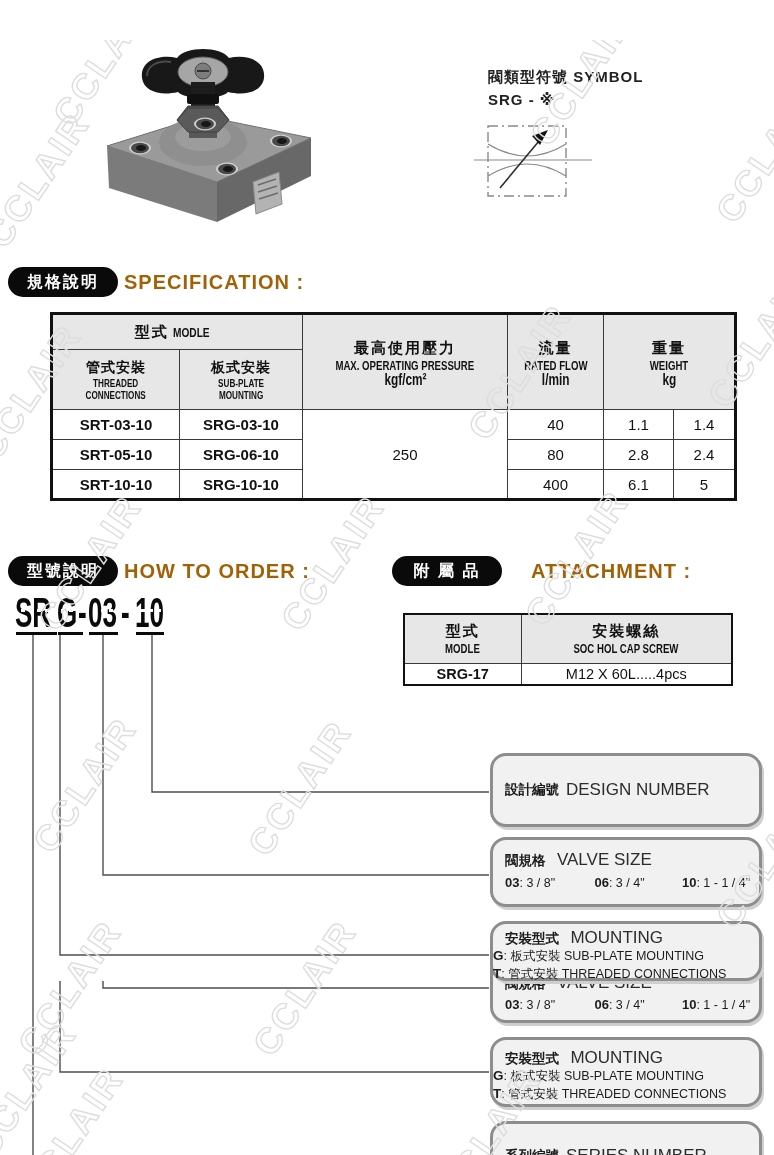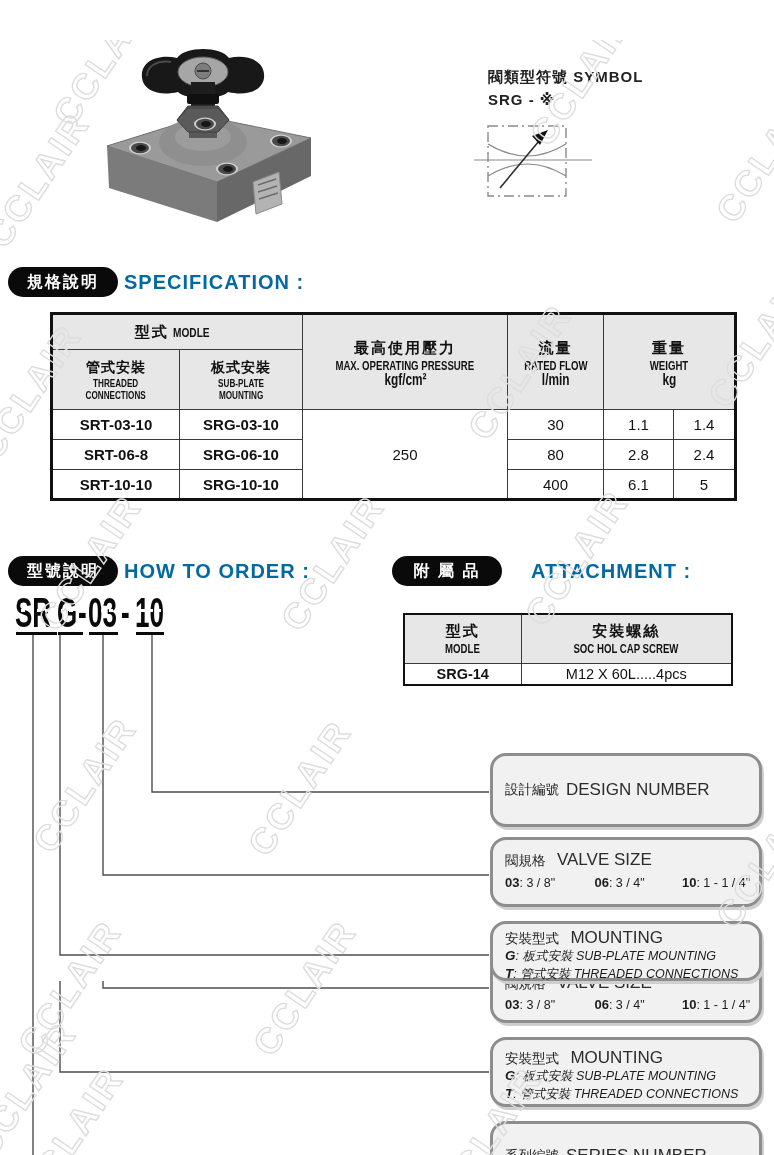--- a/index.html
+++ b/index.html
@@ -6,21 +6,21 @@
   .page{position:relative;width:774px;height:1155px;background:#fff;overflow:hidden;
         font-family:"Liberation Sans","DejaVu Sans",sans-serif;color:#111;margin-top:40px;}
   
   .wm{position:absolute;font-size:36px;font-weight:bold;letter-spacing:3px;white-space:nowrap;
       color:transparent;-webkit-text-stroke:1.4px #ddd;
       transform:translate(-50%,-50%) rotate(-56deg);pointer-events:none;}
   
   .badge{position:absolute;width:110px;height:30px;background:#0a0a0a;border-radius:16px;
          color:#fff;font-size:16px;font-weight:bold;letter-spacing:2px;
          display:flex;align-items:center;justify-content:center;}
-  .heading{position:absolute;font-size:20px;font-weight:bold;letter-spacing:1px;color:#0369a1;}
+  .heading{position:absolute;font-size:20px;font-weight:bold;letter-spacing:1px;color:#a16207;}
   
   .cnd{display:inline-block;transform:scaleX(.74);transform-origin:center;white-space:pre-line;font-weight:bold;}
   .cndl{display:inline-block;transform:scaleX(.78);transform-origin:left center;white-space:pre-line;font-weight:bold;}
   
   table{border-collapse:collapse;}
   .spec{position:absolute;left:50px;top:272px;width:684px;table-layout:fixed;}
   .spec td{border:1px solid #3a3a3a;text-align:center;vertical-align:middle;padding:0;background:#fff;}
   .spec{border:3px solid #111;}
   .spec .h{background:#e7e7e7;}
   .spec .zh{font-size:14px;font-weight:bold;letter-spacing:1px;}
@@ -41,28 +41,28 @@
   
   .codeseg{position:absolute;top:552px;font-size:42px;line-height:1;font-weight:bold;color:#0a0a0a;
            transform:scaleX(.62);transform-origin:0 0;}
   .uline{position:absolute;top:592px;height:3px;background:#0a0a0a;}
   .stencil{position:absolute;left:13px;top:569px;width:155px;height:3px;
            background:repeating-linear-gradient(90deg,#fff 0 4px,rgba(0,0,0,0) 4px 8px);}
   
   .callout{position:absolute;left:490px;width:272px;box-sizing:border-box;background:#f1f1f1;
            border:3px solid #8d8d8d;border-radius:16px;box-shadow:2px 3px 0 #cfcfcf;color:#1c1c1c;}
   .cl-line{padding-left:12px;}
-  .callout .zh{font-weight:normal;font-size:13.5px;}
+  .callout .zh{font-weight:bold;font-size:13.5px;}
   .callout .en{font-size:17px;color:#2c2c2c;margin-left:7px;}
   .callout .ct{display:flex;align-items:center;height:100%;}
   .opt{display:inline-block;font-size:13px;}
   .opt b{font-size:13px;}
   .opt .rest{font-weight:normal;font-size:12.5px;}
   .o1{width:85px;} .o2{width:83px;}
-  .mline{padding-left:12px;font-size:12.5px;font-style:italic;}
+  .mline{padding-left:0;font-size:12.5px;}
   .mline b{font-size:13.5px;}
   svg{position:absolute;}
   .conn{left:0;top:0;pointer-events:none;}
 </style>
 </head>
 <body>
 
 <div class="page">
 
   <svg class="photo" style="left:85px;top:2px;" width="245" height="182" viewBox="0 0 245 182">
@@ -177,26 +177,26 @@
       <td class="h">
         <div class="zh">板式安裝</div>
         <div class="en"><span class="cnd">SUB-PLATE
 MOUNTING</span></div>
       </td>
     </tr>
     <tr style="height:30px;">
       <td class="model">SRT-03-10</td>
       <td class="model">SRG-03-10</td>
       <td rowspan="3" class="num">250</td>
-      <td class="num">30</td>
+      <td class="num">40</td>
       <td class="num">1.1</td>
       <td class="num">1.4</td>
     </tr>
     <tr style="height:30px;">
-      <td class="model">SRT-06-8</td>
+      <td class="model">SRT-05-10</td>
       <td class="model">SRG-06-10</td>
       <td class="num">80</td>
       <td class="num">2.8</td>
       <td class="num">2.4</td>
     </tr>
     <tr style="height:30px;">
       <td class="model">SRT-10-10</td>
       <td class="model">SRG-10-10</td>
       <td class="num">400</td>
       <td class="num">6.1</td>
@@ -233,21 +233,21 @@
       <td class="h">
         <div class="zh">型式</div>
         <div class="en"><span class="cnd">MODLE</span></div>
       </td>
       <td class="h">
         <div class="zh">安裝螺絲</div>
         <div class="en"><span class="cnd">SOC HOL CAP SCREW</span></div>
       </td>
     </tr>
     <tr style="height:22px;">
-      <td class="model">SRG-14</td>
+      <td class="model">SRG-17</td>
       <td class="val">M12 X 60L.....4pcs</td>
     </tr>
   </tbody>
     </table>
 
   <svg class="conn" width="774" height="1155" viewBox="0 0 774 1155">
     <path d="M152,595 V752 H489" stroke="#4d4d4d" stroke-width="1.4" fill="none"></path>
     <path d="M103,595 V835 H489" stroke="#4d4d4d" stroke-width="1.4" fill="none"></path>
     <path d="M60,595 V915 H489" stroke="#4d4d4d" stroke-width="1.4" fill="none"></path>
     <path d="M103,941 V948 H489" stroke="#4d4d4d" stroke-width="1.4" fill="none"></path>

